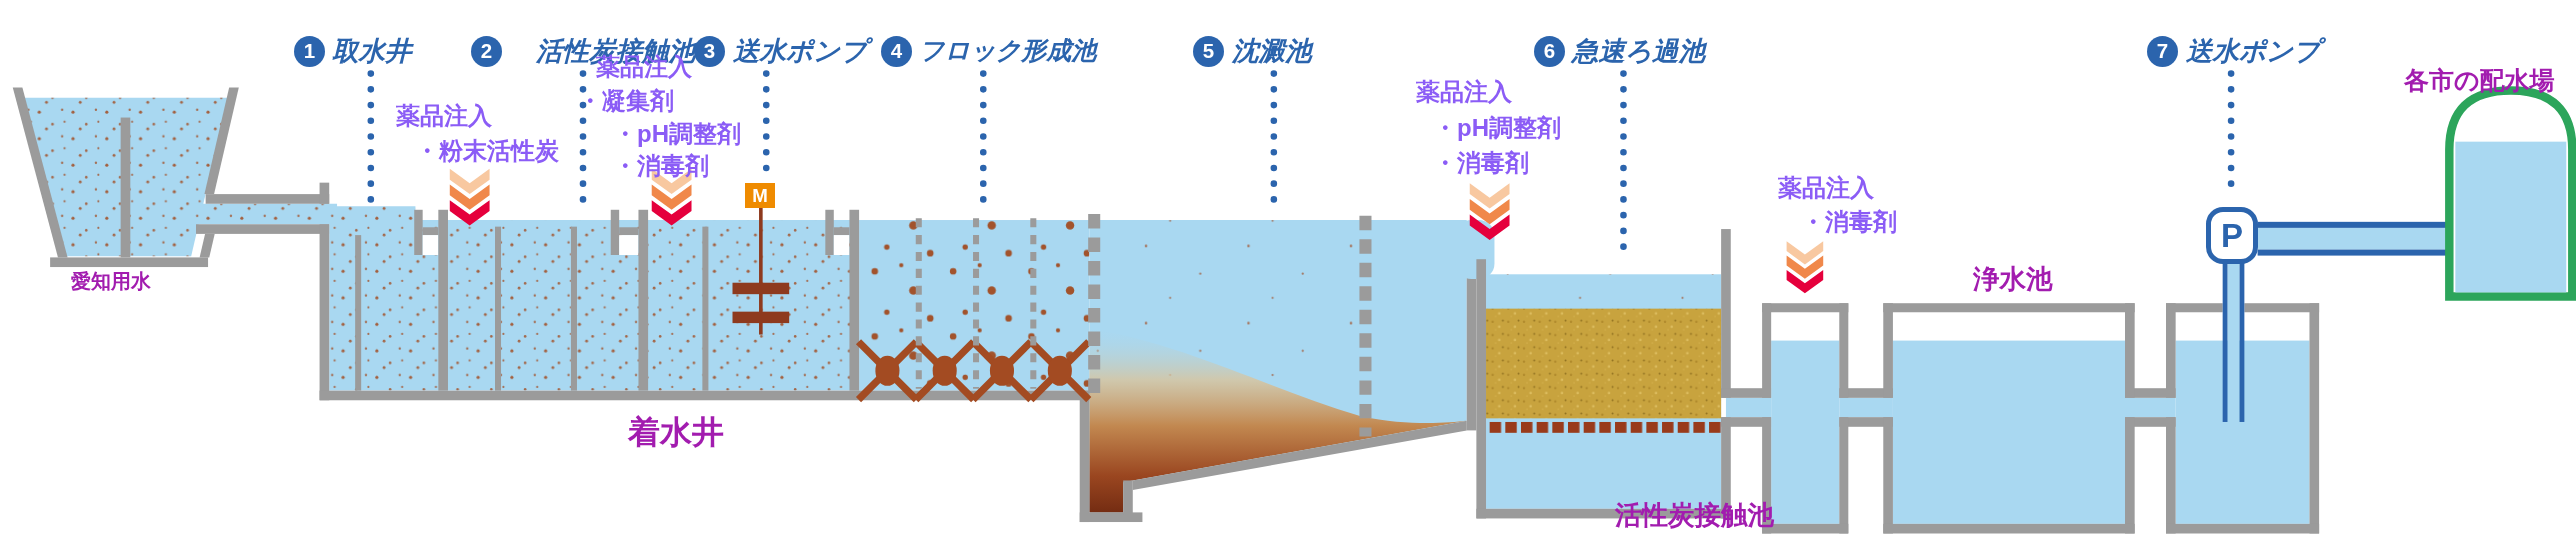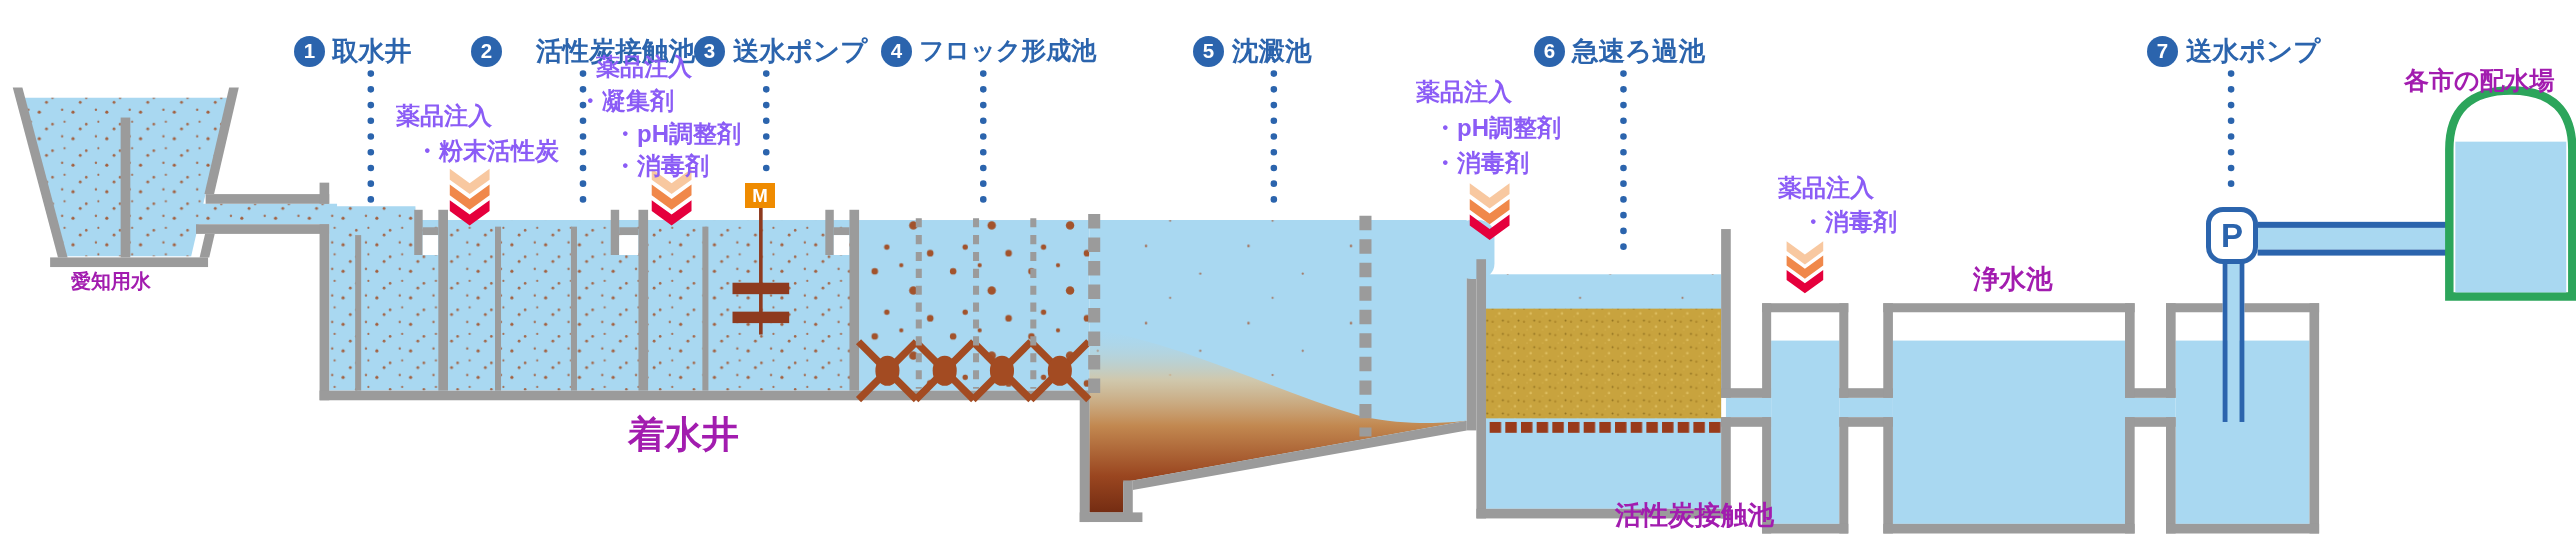--- a/index.html
+++ b/index.html
@@ -1,20 +1,20 @@
 <!DOCTYPE html>
 <html style="font-size:9.7px"><head>
 <meta charset="utf-8">
 <style>
   html,body{margin:0;padding:0;background:#ffffff;}
   #canvas{position:relative;width:2576px;height:557px;background:#ffffff;overflow:hidden;
           font-family:"Liberation Sans","DejaVu Sans",sans-serif;}
   #shapes{position:absolute;left:0;top:0;width:2576px;height:557px;}
   .txt{position:absolute;white-space:nowrap;line-height:1;font-weight:bold;}
-  .stage-label{color:#2B64AD;font-size:26.5px;}
+  .stage-label{color:#2B64AD;font-size:26.5px;font-style:italic;}
   .badge{position:absolute;width:31px;height:31px;border-radius:50%;background:#2B64AD;color:#fff;
          font-size:20.5px;font-weight:bold;display:flex;align-items:center;justify-content:center;line-height:1;}
   .orange{color:#8b5cf6;font-size:24px;}
   .black{color:#a21caf;}
   .motor-box{position:absolute;left:745px;top:183px;width:30px;height:25px;background:#EF8B00;color:#fff;
              font-size:18.7px;font-weight:bold;display:flex;align-items:center;justify-content:center;}
   .pump-circle{position:absolute;left:2206px;top:207px;width:42px;height:47px;background:#fff;
                border:5.4px solid #2B64AD;border-radius:17px;color:#2B64AD;font-size:33px;font-weight:bold;
                display:flex;align-items:center;justify-content:center;}
 </style>
@@ -277,21 +277,21 @@
 <div class="txt orange" style="left:613px;top:154px">・消毒剤</div>
 
 <div class="txt orange" style="left:1416px;top:80px">薬品注入</div>
 <div class="txt orange" style="left:1433px;top:116px">・pH調整剤</div>
 <div class="txt orange" style="left:1433px;top:151px">・消毒剤</div>
 
 <div class="txt orange" style="left:1778px;top:176px">薬品注入</div>
 <div class="txt orange" style="left:1801px;top:210px">・消毒剤</div>
 
 <div class="txt black" style="left:71px;top:271px;font-size:20px">愛知用水</div>
-<div class="txt black" style="left:628px;top:416px;font-size:37px">着水井</div>
+<div class="txt black" style="left:628px;top:416px;font-size:32px">着水井</div>
 <div class="txt black" style="left:1615px;top:502px;font-size:26.5px">活性炭接触池</div>
 <div class="txt black" style="left:1973px;top:266px;font-size:26.5px">浄水池</div>
 <div class="txt black" style="left:2404px;top:68px;font-size:25px">各市の配水場</div>
 
 <div class="motor-box">M</div>
 <div class="pump-circle">P</div>
 
 </div>
 
 

